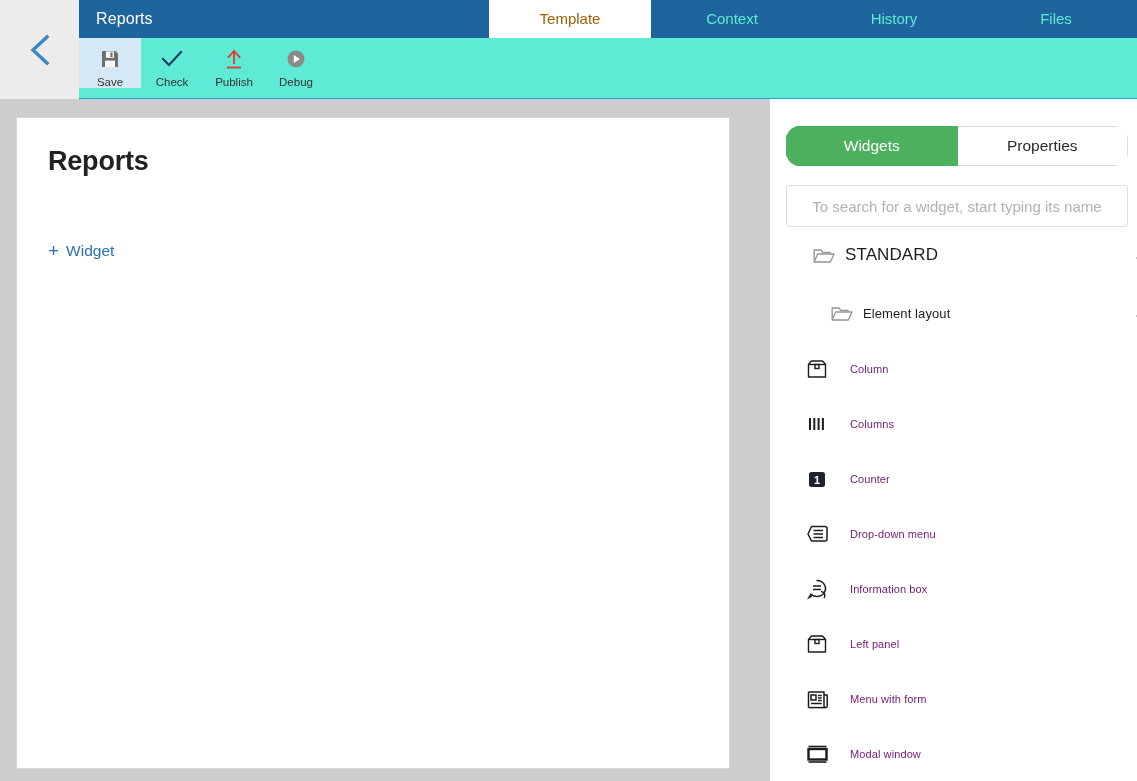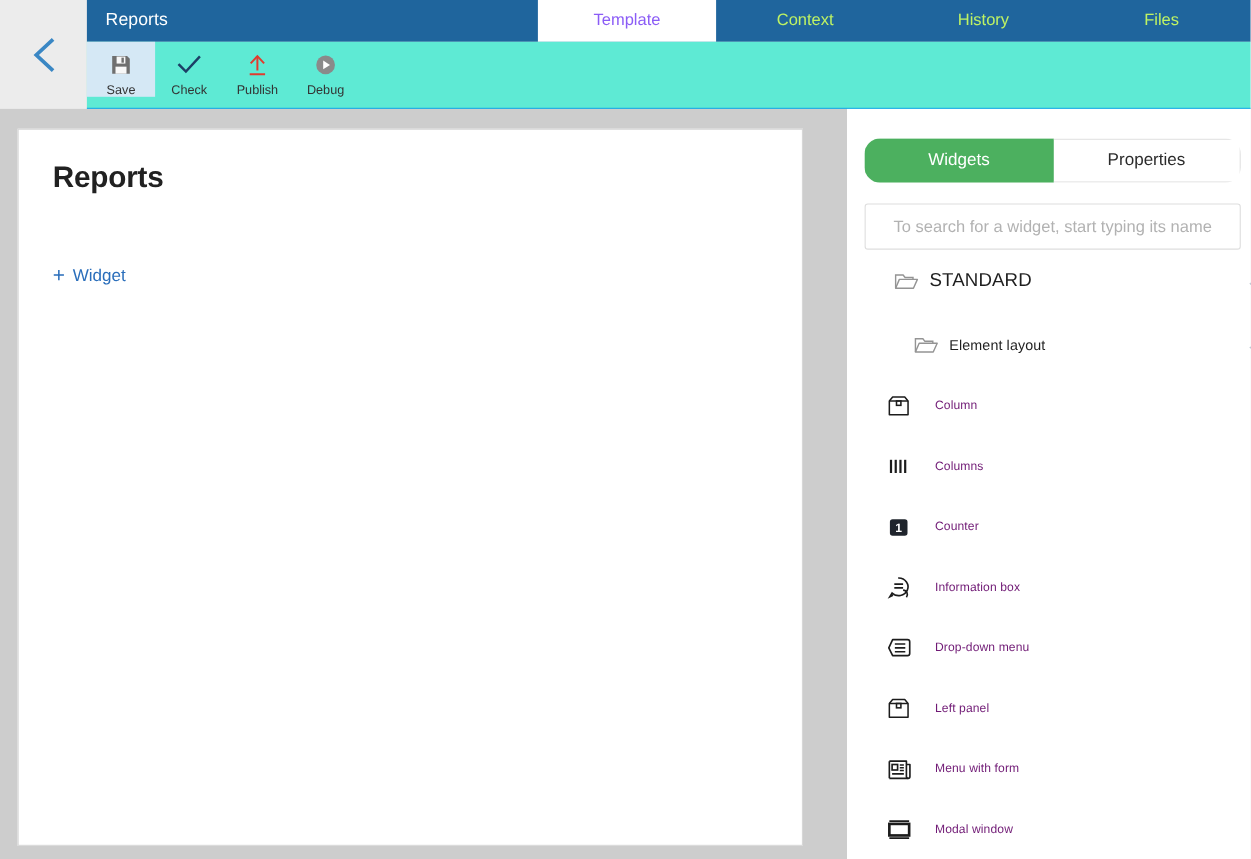--- a/index.html
+++ b/index.html
@@ -34,28 +34,28 @@
   .tabs {
     position: absolute;
     left: 410px; top: 0; right: 0; height: 38px;
     display: flex;
   }
   .tab {
     flex: 1 1 0;
     height: 38px;
     line-height: 38px;
     text-align: center;
-    color: #bef264;
+    color: #5eead4;
     font-size: 15px;
     cursor: pointer;
     user-select: none;
   }
   .tab.active {
     background: #ffffff;
-    color: #8b5cf6;
+    color: #a16207;
   }
 
   
   .backarrow {
     position: absolute;
     left: 0; top: 0; width: 79px; height: 99px;
     background: #ececec;
     display: flex; align-items: center; justify-content: center;
     cursor: pointer;
   }
@@ -373,39 +373,39 @@
             <rect x="3" y="4" width="16" height="15" rx="2.5" fill="#1f242c"></rect>
             <text x="11" y="15.6" font-family="Liberation Sans, sans-serif" font-size="11" font-weight="bold" fill="#ffffff" text-anchor="middle">1</text>
           </svg>
         </span>
         <span class="wlabel">Counter</span>
       </div>
 
       <div class="witem">
         <span class="wicon">
           <svg width="24" height="22" viewBox="0 0 24 22">
+            <path d="M5.5 3.5 H19 a2 2 0 0 1 2 2 V16 a2 2 0 0 1 -2 2 H5.5 L2 11 Z" fill="none" stroke="#1c1c1c" stroke-width="1.5" stroke-linejoin="round"></path>
+            <line x1="7.5" y1="7.5" x2="17" y2="7.5" stroke="#1c1c1c" stroke-width="1.5"></line>
+            <line x1="7.5" y1="11" x2="17" y2="11" stroke="#1c1c1c" stroke-width="1.5"></line>
+            <line x1="7.5" y1="14.5" x2="17" y2="14.5" stroke="#1c1c1c" stroke-width="1.5"></line>
+          </svg>
+        </span>
+        <span class="wlabel">Drop-down menu</span>
+      </div>
+
+      <div class="witem">
+        <span class="wicon">
+          <svg width="24" height="22" viewBox="0 0 24 22">
             <path d="M11 2.5 a8.5 8 0 1 1 -6 13.7 L3 19.5 L5.3 18.3" fill="none" stroke="#1c1c1c" stroke-width="1.5" stroke-linecap="round"></path>
             <line x1="7" y1="8" x2="15" y2="8" stroke="#1c1c1c" stroke-width="1.5"></line>
             <line x1="7" y1="11.5" x2="15" y2="11.5" stroke="#1c1c1c" stroke-width="1.5"></line>
             <path d="M15 13.5 a4 4 0 0 1 3 6.5" fill="none" stroke="#1c1c1c" stroke-width="1.5"></path>
           </svg>
         </span>
         <span class="wlabel">Information box</span>
-      </div>
-
-      <div class="witem">
-        <span class="wicon">
-          <svg width="24" height="22" viewBox="0 0 24 22">
-            <path d="M5.5 3.5 H19 a2 2 0 0 1 2 2 V16 a2 2 0 0 1 -2 2 H5.5 L2 11 Z" fill="none" stroke="#1c1c1c" stroke-width="1.5" stroke-linejoin="round"></path>
-            <line x1="7.5" y1="7.5" x2="17" y2="7.5" stroke="#1c1c1c" stroke-width="1.5"></line>
-            <line x1="7.5" y1="11" x2="17" y2="11" stroke="#1c1c1c" stroke-width="1.5"></line>
-            <line x1="7.5" y1="14.5" x2="17" y2="14.5" stroke="#1c1c1c" stroke-width="1.5"></line>
-          </svg>
-        </span>
-        <span class="wlabel">Drop-down menu</span>
       </div>
 
       <div class="witem">
         <span class="wicon">
           <svg width="22" height="22" viewBox="0 0 22 22">
             <path d="M2.5 6.5 L5.5 3 H16.5 L19.5 6.5 V19 H2.5 Z" fill="none" stroke="#1c1c1c" stroke-width="1.4" stroke-linejoin="round"></path>
             <line x1="2.5" y1="6.5" x2="19.5" y2="6.5" stroke="#1c1c1c" stroke-width="1.4"></line>
             <rect x="9" y="6.5" width="4" height="4" fill="none" stroke="#1c1c1c" stroke-width="1.4"></rect>
           </svg>
         </span>

